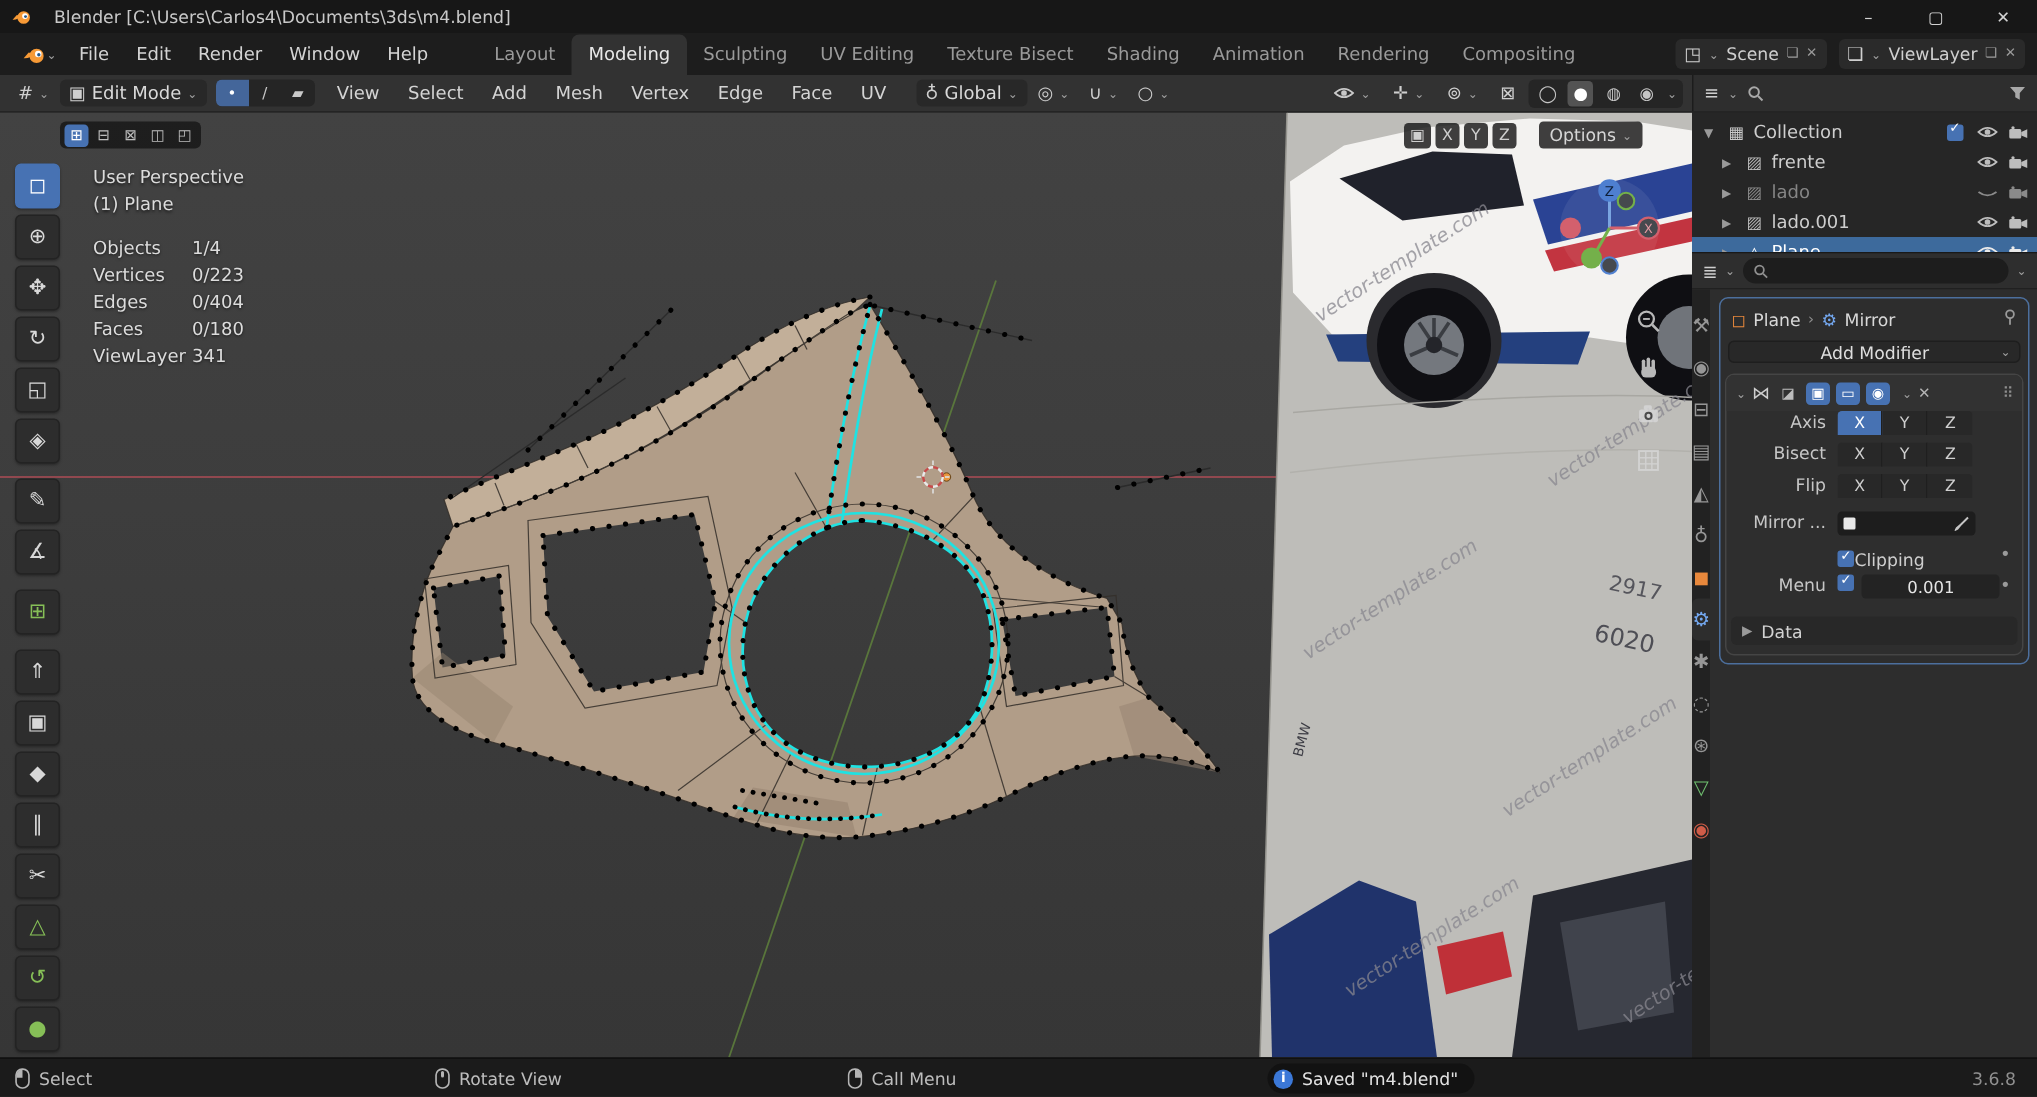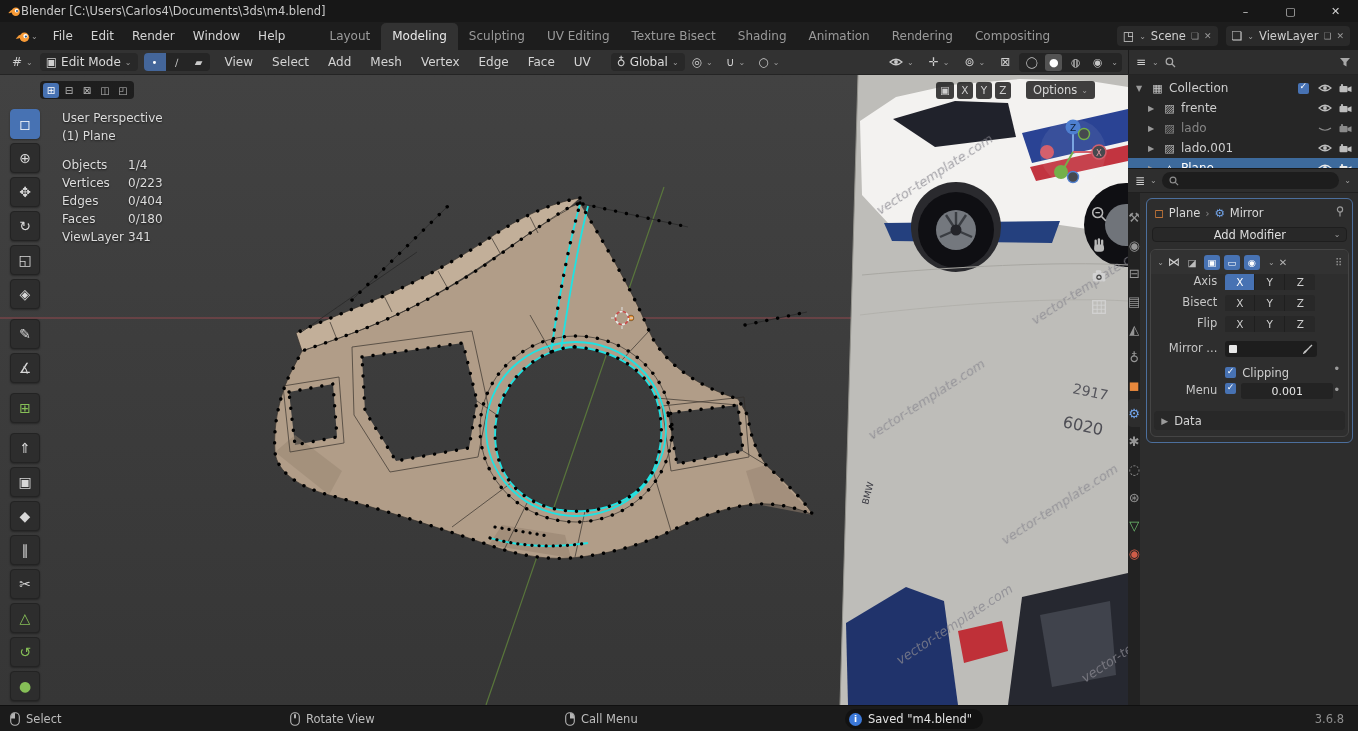--- a/index.html
+++ b/index.html
@@ -1,20 +1,20 @@
 <!DOCTYPE html>
 <html><head>
 <meta charset="utf-8">
 <style>
   * { box-sizing:border-box; margin:0; padding:0; }
   html,body { width:1358px; height:731px; overflow:hidden; }
   body { font-family:"DejaVu Sans","Liberation Sans",sans-serif; font-size:12px; color:#cfcfcf; background:#111; position:relative; }
 
   
-  .titlebar { height:22px; background:#171717; display:flex; align-items:center; padding-left:7px; gap:0; font-size:11.5px; color:#c9c9c9; }
+  .titlebar { height:22px; background:#171717; display:flex; align-items:center; padding-left:7px; gap:15px; font-size:11.5px; color:#c9c9c9; }
   .win-controls { margin-left:auto; display:flex; height:22px; }
   .win-btn { width:45px; display:flex; align-items:center; justify-content:center; font-size:11px; color:#d2d2d2; }
 
   
   .menubar { height:28px; background:#1d1d1d; display:flex; align-items:center; padding:0 8px; }
   .app-btn { display:flex; align-items:center; padding:0 6px; }
   .menu-item { padding:4px 9px; border-radius:4px; color:#d4d4d4; cursor:default; }
   .ws-tabs { display:flex; margin-left:24px; }
   .ws-tab { padding:6px 11px 7px; color:#9a9a9a; border-radius:5px 5px 0 0; white-space:nowrap; }
   .ws-tab.active { background:#323232; color:#e8e8e8; }
@@ -103,21 +103,21 @@
   .seg3 { display:flex; border-radius:3px; overflow:hidden; }
   .seg-btn { width:30px; height:16px; background:#282828; border-right:1px solid #1f1f1f; display:flex; align-items:center; justify-content:center; font-size:10.5px; color:#cfcfcf; }
   .seg-btn:last-child { border-right:none; }
   .seg-btn.active { background:#4772b3; color:#fff; }
   .numfield { width:92px; height:16px; background:#232323; border-radius:3px; display:flex; align-items:center; justify-content:center; font-size:11px; color:#e6e6e6; }
   .numfield.dis { color:#6d6d6d; background:#282828; }
   .objfield { width:92px; height:16px; background:#1d1d1d; border-radius:3px; display:flex; align-items:center; padding:0 4px; gap:4px; }
   .objfield .sq { width:8px; height:8px; background:#e8e8e8; border-radius:1px; }
   .objfield .spacer { flex:1; }
   .dot-decor { margin-left:auto; color:#9a9a9a; font-size:12px; }
-  .ckrow { display:flex; align-items:center; gap:6px; }
+  .ckrow { display:flex; align-items:center; gap:0; }
   .databar { height:19px; background:#282828; border-radius:4px; margin:7px 3px 0 3px; display:flex; align-items:center; gap:6px; padding:0 7px; font-size:11.5px; color:#d2d2d2; }
   .databar .arrow { font-size:9px; color:#9a9a9a; }
 
   
   .statusbar { height:26px; background:#1b1b1b; border-top:1px solid #101010; position:relative; font-size:11.5px; color:#bdbdbd; }
   .sb-item { position:absolute; top:0; height:26px; display:flex; align-items:center; gap:6px; }
   .sb-pill { position:absolute; left:845px; top:3px; height:20px; background:#121212; border-radius:10px; display:flex; align-items:center; gap:6px; padding:0 11px 0 4px; color:#e2e2e2; }
   .info-ic { width:13px; height:13px; border-radius:50%; background:#3b78d8; color:#fff; font-size:9px; font-weight:bold; display:flex; align-items:center; justify-content:center; }
   .sb-version { position:absolute; right:14px; top:0; height:26px; display:flex; align-items:center; color:#8f8f8f; }
 </style>

